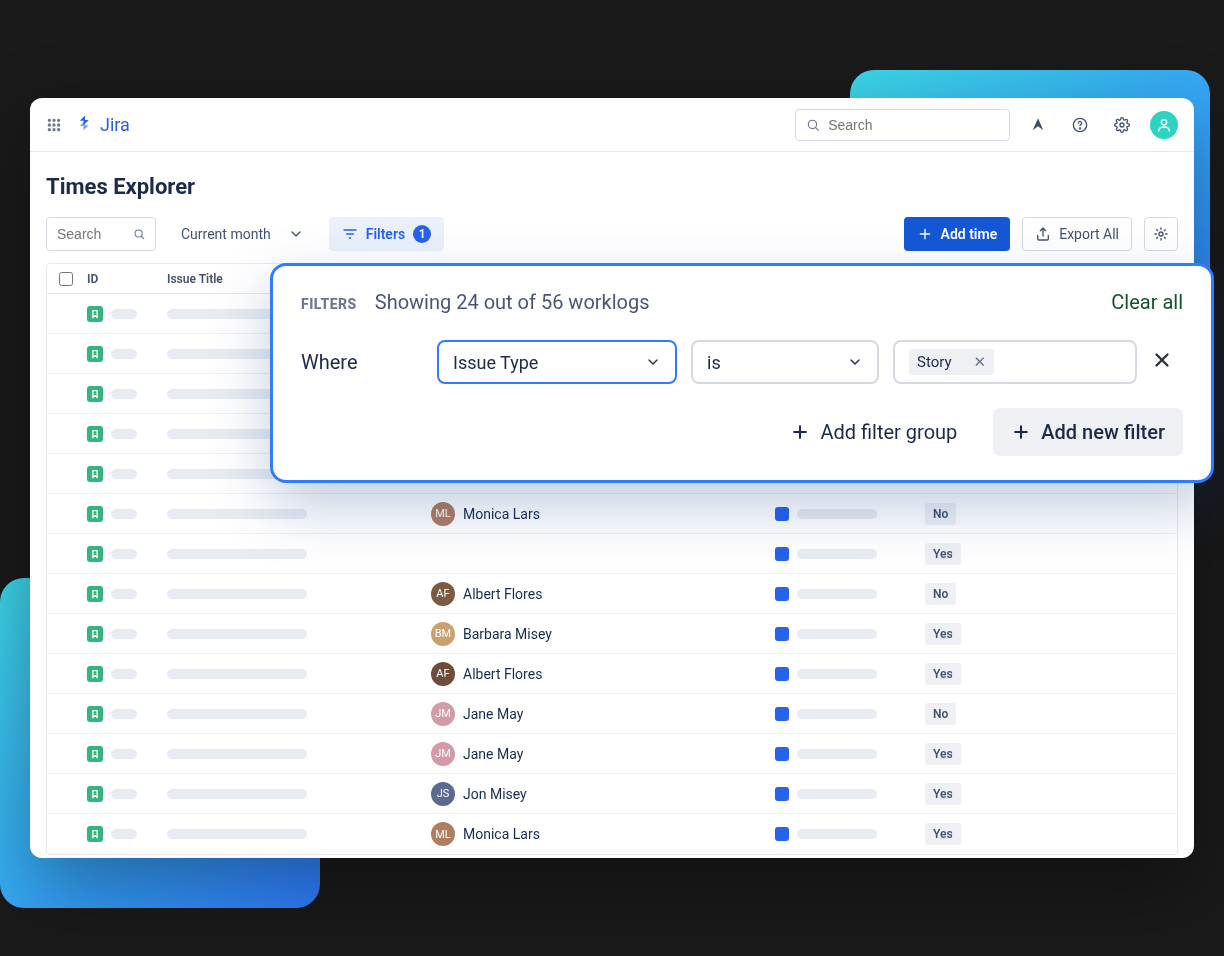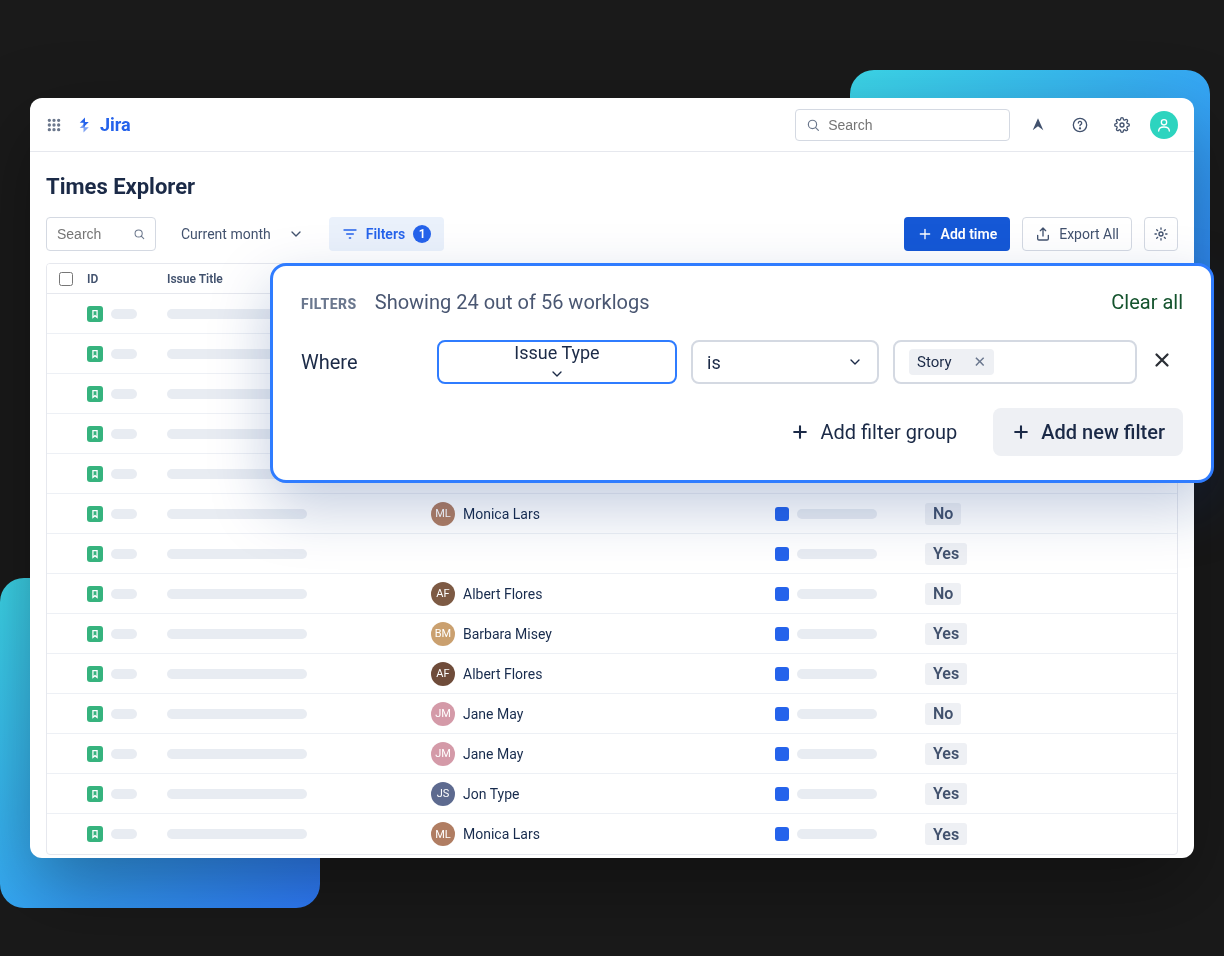--- a/index.html
+++ b/index.html
@@ -27,21 +27,21 @@
     box-shadow: 0 30px 80px rgba(0,0,0,.35);
     overflow: hidden;
     z-index: 1;
   }
   .topbar {
     display: flex; align-items: center; gap: 14px;
     height: 54px; padding: 0 16px;
     border-bottom: 1px solid #e6e8ee;
   }
   .app-switcher { color:#6b778c; display:flex; }
-  .logo { display:flex; align-items:center; gap:6px; color:#2563eb; font-weight:700; font-size:18px; }
+  .logo { display:flex; align-items:flex-start; gap:6px; color:#2563eb; font-weight:400; font-size:18px; }
   .logo svg { width:18px; height:18px; }
   .topbar-spacer { flex:1; }
   .search-box {
     display:flex; align-items:center; gap:8px;
     width: 215px; height:32px; padding:0 10px;
     border:1px solid #d4d9e2; border-radius:4px; color:#6b778c;
     background:#fff;
   }
   .search-box input { border:none; outline:none; width:100%; font-size:14px; color:#172b4d; background:transparent; }
   .top-icon { width:28px; height:28px; display:flex; align-items:center; justify-content:center; color:#42526e; border-radius:50%; cursor:pointer; }
@@ -97,21 +97,21 @@
   .cell-title { flex:1.25; display:flex; align-items:center;}
   .cell-user  { width:210px; display:flex; align-items:center; gap:8px;}
   .cell-a     { width:90px; }
   .cell-b     { width:80px; }
   .cell-proj  { width:150px; display:flex; align-items:center; gap:8px;}
   .cell-bill  { width:70px; display:flex; align-items:center; }
   .cell-status{ width:90px; }
   .cell-tail  { width:80px; }
   .pill {
     display:inline-flex; align-items:center; justify-content:center;
-    height:22px; padding:0 8px; border-radius:3px; background:#eef0f4; font-size:16px; color:#42526e; font-weight:600;
+    height:22px; padding:0 8px; border-radius:3px; background:#eef0f4; font-size:12px; color:#42526e; font-weight:600;
   }
   .sq { width:14px; height:14px; border-radius:3px; background:#2563eb; }
   .status-bar{ height:14px; width:60px; border-radius:3px; }
   .status-green{ background:#1e9e63; }
   .status-red  { background:#d44b3a; }
   .status-yellow{ background:#ecc23a; }
   .status-gray { background:#3e4c66; }
   .user-avatar{
     width:24px; height:24px; border-radius:50%; background:#c8b7a6;
     display:flex; align-items:center; justify-content:center; font-size:11px; color:#fff; overflow:hidden;margin-left:36px;
@@ -135,21 +135,21 @@
   .pop-head .lbl { text-transform:uppercase; letter-spacing:.5px; font-weight:800; font-size:14px; color:#6a778e; }
   .pop-head .sum { font-size:20px; color:#4a5772; }
   .pop-head .clear { margin-left:auto; font-size:20px; color:#14532d; cursor:pointer; }
   .filter-row { display:flex; align-items:center; gap:14px; margin-top:26px; }
   .filter-row .where{ width:122px; font-size:20px; color:#1b2a47; }
   .select {
     display:flex; align-items:center; justify-content:space-between;
     height:44px; padding:0 14px; border:2px solid #d4d9e2; border-radius:8px;
     font-size:18px; color:#1b2a47; cursor:pointer; background:#fff;
   }
-  .select.active { border-color:#2f7cff;flex-direction:column; }
+  .select.active { border-color:#2f7cff; }
   .sel-field { width:240px; }
   .sel-op    { width:188px; }
   .sel-val   { width:244px; gap:6px; justify-content:flex-start; }
   .token {
     display:inline-flex; align-items:center; gap:22px;
     background:#eef0f4; border-radius:4px; padding:4px 8px; font-size:15px; color:#1b2a47;
   }
   .token .x{ color:#6a778e; cursor:pointer; }
   .close-x { color:#2b2f36; cursor:pointer; }
   .pop-actions{ display:flex; gap:18px; justify-content:flex-end; margin-top:24px;}
@@ -631,21 +631,21 @@
                   <path d="M7 4h10v16l-5-4-5 4z"></path>
                 </svg>
               </span>
               <span class="ph" style="width:26px"></span>
             </div>
             <div class="cell-title">
               <span class="ph" style="width:140px"></span>
             </div>
             <div class="cell-user" style="">
               <span class="user-avatar" style="background:#5d6a8f">JS</span>
-              <span>Jon Type</span>
+              <span>Jon Misey</span>
             </div>
             <div class="cell-a"><span class="ph" style="width:50px;"></span></div>
             <div class="cell-b"><span class="ph" style="width:34px;"></span></div>
             <div class="cell-proj" style="">
               <span class="sq"></span>
               <span class="ph" style="width:80px"></span>
             </div>
             <div class="cell-bill" style="">
               <span class="pill">Yes</span>
             </div>

